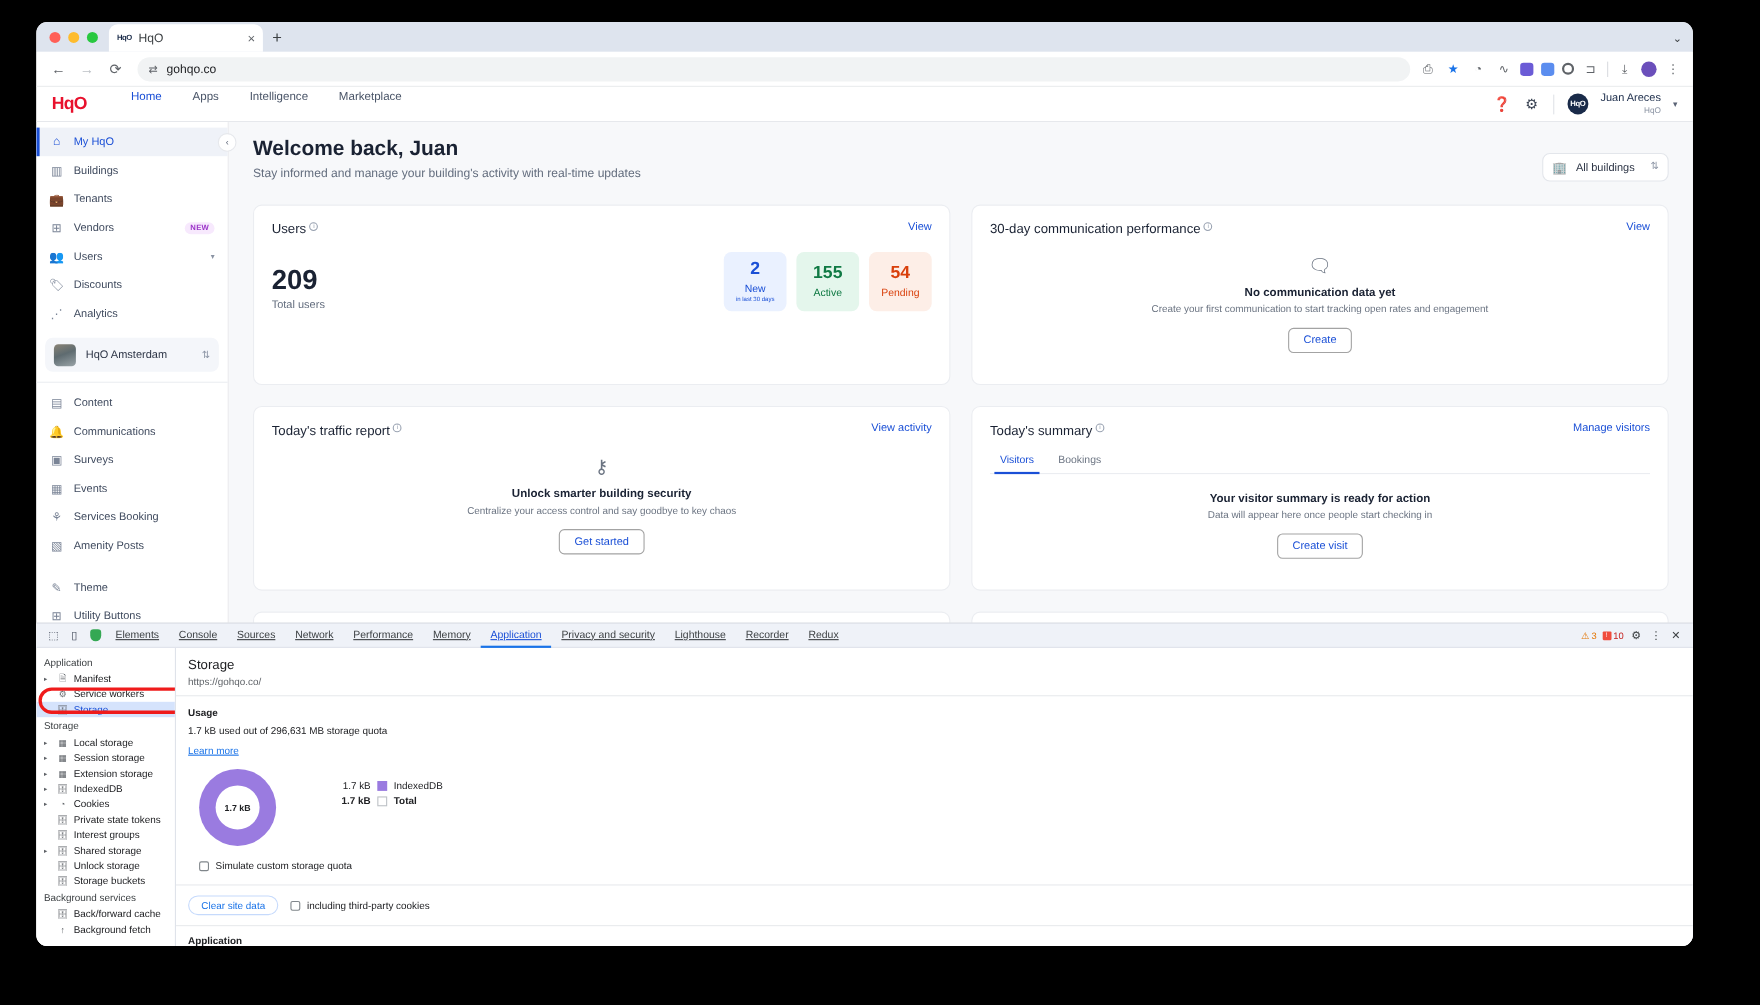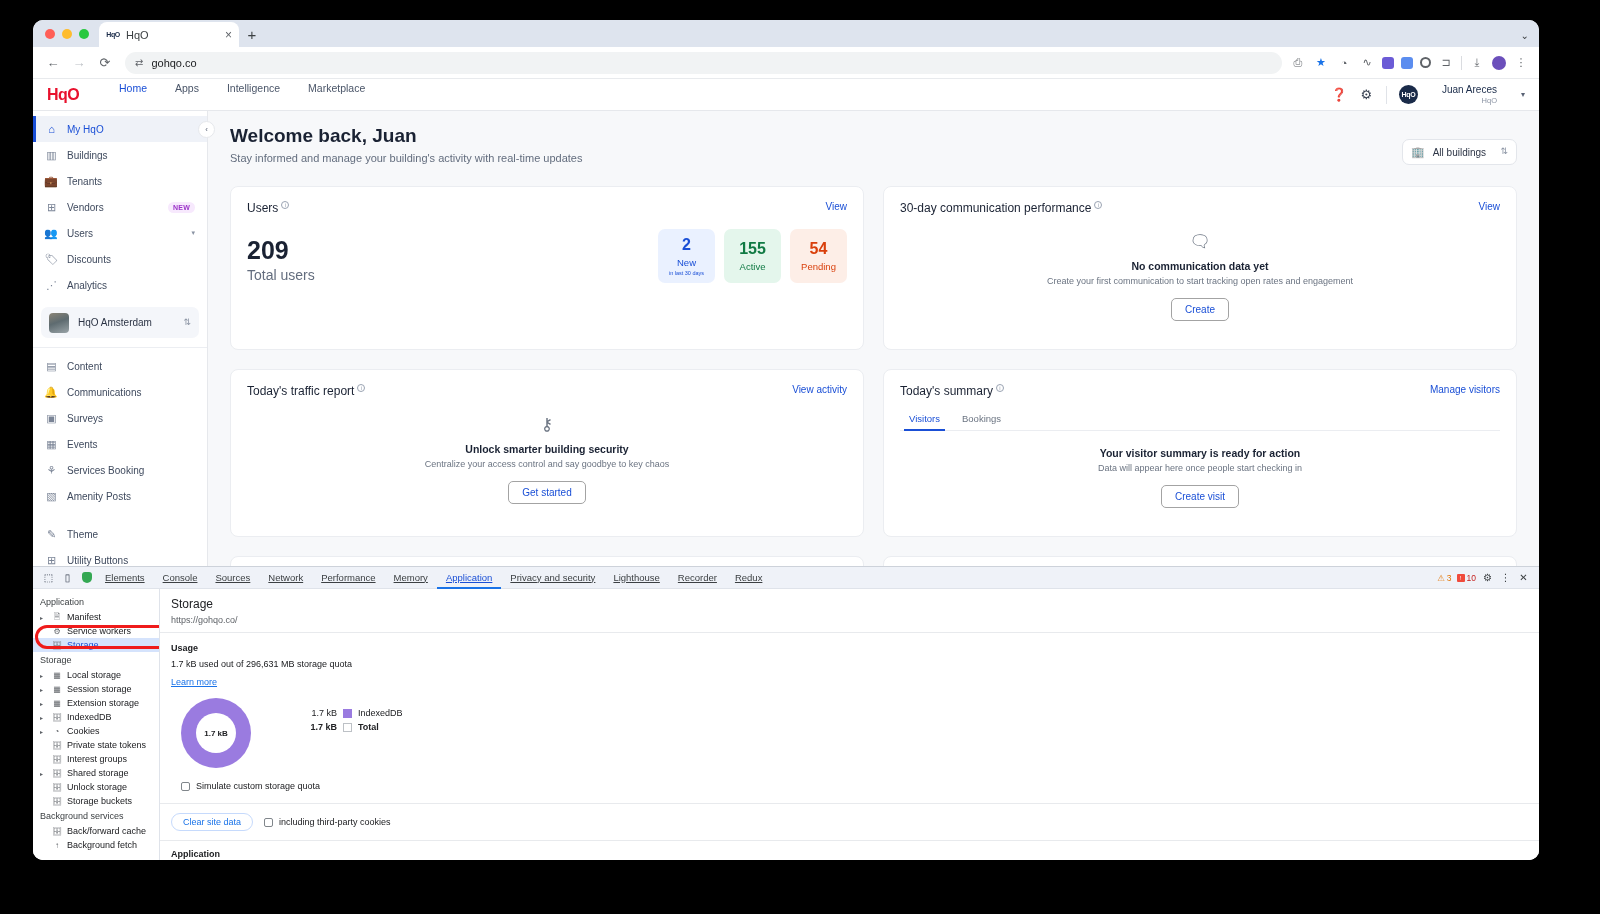--- a/index.html
+++ b/index.html
@@ -76,21 +76,21 @@
   .logo { font-size: 16px; font-weight: 700; color: #e8112d; letter-spacing: -0.6px; margin-right: 26px; }
   .navlink { font-size: 10.5px; color: #4a5568; padding: 9px 14px 22px; position: relative; }
   .navlink.active { color: #1a4fd6; }
   .navlink.active::after {
     content:""; position:absolute; left: 12px; right: 12px; bottom: 0; height: 2px; background: #1a4fd6;
   }
   .hdr-right { margin-left: auto; display: flex; align-items: center; gap: 12px; }
   .hicon { width: 15px; height: 15px; display:flex;align-items:center;justify-content:center;
            font-size: 13px; color: #3a4353; }
   .hdr-sep { width: 1px; height: 18px; background: #e0e3e8; }
-  .userbox { display: flex; align-items: center; gap: 24px; }
+  .userbox { display: flex; align-items: center; gap: 11px; }
   .uavatar { width: 19px; height: 19px; border-radius: 50%; background: #1a2b49; color:#fff;
              font-size: 7px; font-weight: 700; display:flex;align-items:center;justify-content:center; letter-spacing:-0.3px;}
   .uname { font-size: 10px; color: #1a2b49; line-height: 1.15; }
   .uorg { font-size: 7.5px; color: #8a93a3; text-align: right; }
   .caret-sm { font-size: 8px; color: #5a6375; }
 
   .body { display: flex; flex: 1; min-height: 0; }
 
   
   .sidebar {
@@ -153,21 +153,21 @@
   .card-title { font-size: 12px; color: #1a2233; font-weight: 400; }
   .info-i {
     display:inline-block; width: 8px; height: 8px; border: 1px solid #9aa3b2; border-radius: 50%;
     font-size: 6px; line-height: 7px; text-align: center; color: #9aa3b2;
     vertical-align: super; margin-left: 3px;
   }
   .card-link { margin-left: auto; font-size: 10px; color: #1a4fd6; }
 
   .users-row { display: flex; align-items: flex-end; margin-top: 14px; }
   .big-num { font-size: 25px; font-weight: 700; color: #1a2233; line-height: 1; }
-  .big-lbl { font-size: 14px; color: #636d7e; margin-top: 4px; }
+  .big-lbl { font-size: 10px; color: #636d7e; margin-top: 4px; }
   .stats { margin-left: auto; display: flex; gap: 9px; }
   .stat { width: 57px; height: 54px; border-radius: 7px; display: flex; flex-direction: column;
           align-items: center; justify-content: center; }
   .stat .n { font-size: 16px; font-weight: 700; line-height: 1; }
   .stat .l { font-size: 9.5px; margin-top: 4px; }
   .stat .s { font-size: 5.5px; margin-top: 2px; }
   .stat.new { background: #eaf1ff; color: #1a4fd6; }
   .stat.act { background: #e4f6ec; color: #107a44; }
   .stat.pen { background: #fdeee7; color: #d93f0b; }
 

